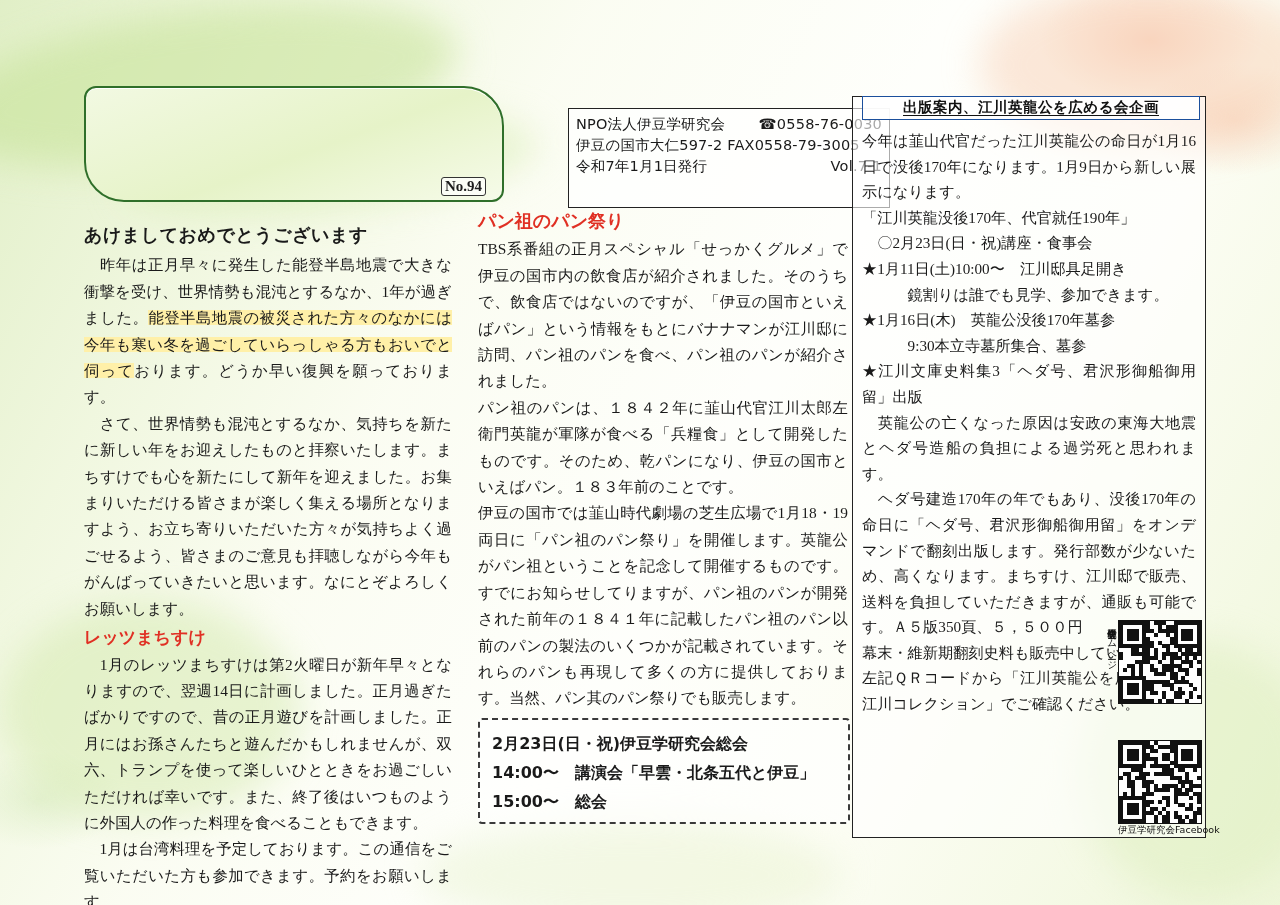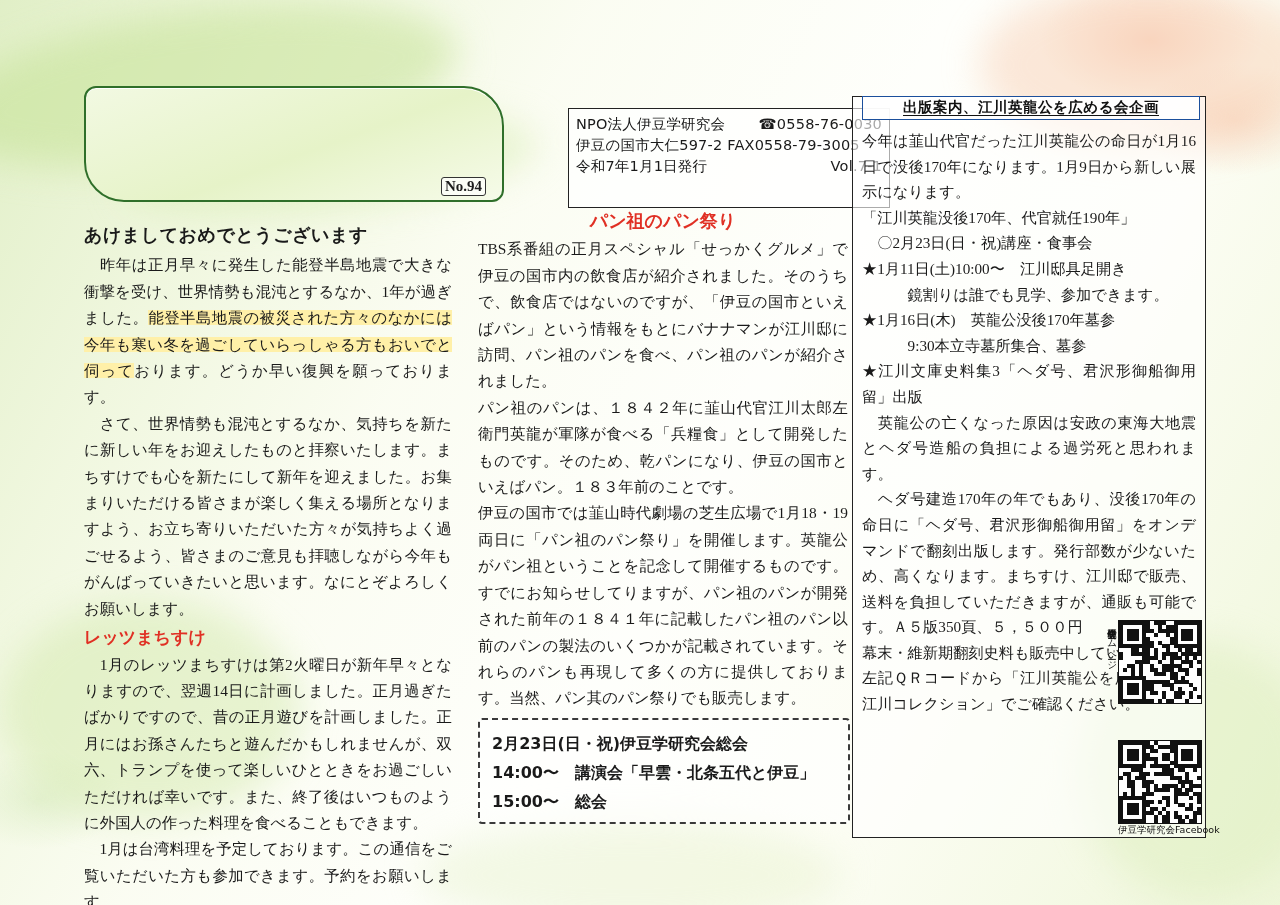--- a/index.html
+++ b/index.html
@@ -127,21 +127,21 @@
     font-weight: 700;
     font-size: 17px;
     color: #e03024;
     margin: 2px 0 1px 0;
   }
   .head-red-center {
     font-family: "DejaVu Sans", "Liberation Sans", sans-serif;
     font-weight: 700;
     font-size: 18px;
     color: #e03024;
-    text-align: center;
+    text-align: left;
     margin-bottom: 2px;
   }
   .highlight { background: linear-gradient(transparent 8%, #fff0a8 8%, #fff0a8 92%, transparent 92%); }
 
   
   .eventbox {
     position: absolute;
     left: 478px;
     top: 718px;
     width: 372px;

